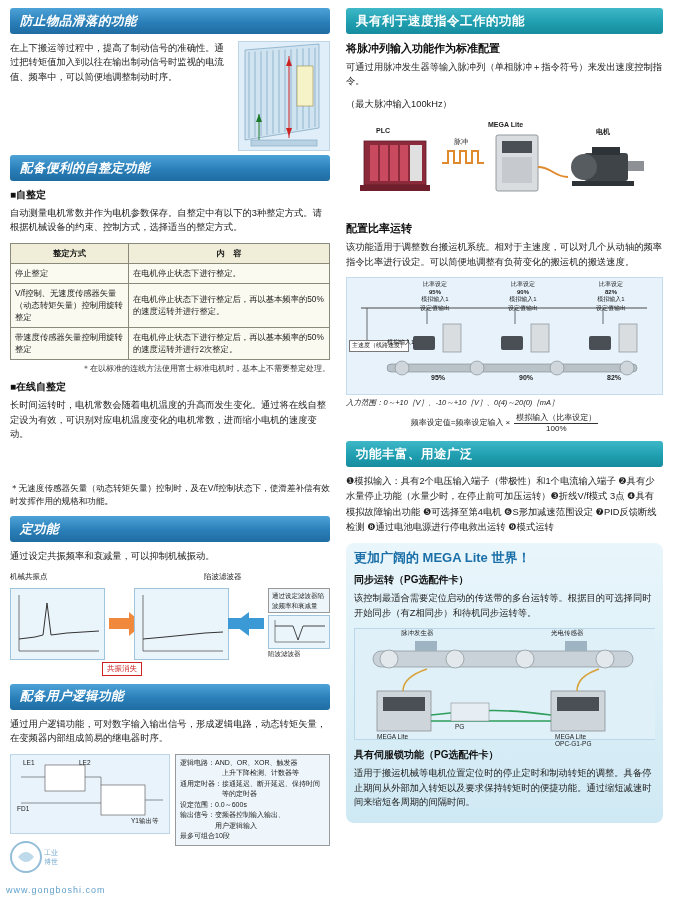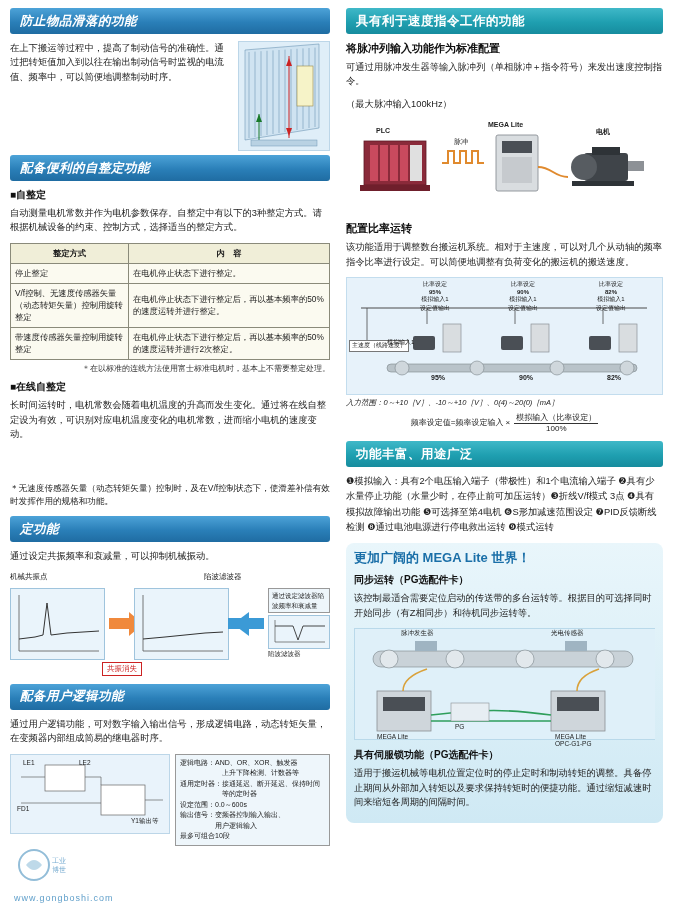--- a/index.html
+++ b/index.html
@@ -64,21 +64,21 @@
   .arrow-l:after{
     content:""; position:absolute; right:0; top:6px; width:36px; height:11px; background:#3b9ad6;
   }
   .arrow-l:before{
     content:""; position:absolute; left:0; top:0; width:0; height:0;
     border-top:12px solid transparent; border-bottom:12px solid transparent; border-right:16px solid #3b9ad6;
   }
 
   .redbox { border:1px solid #cc2222; color:#cc2222; font-size:7.5px; padding:1px 4px; display:inline-block; background:#fff;}
 
-  .wm { position:absolute; left:6px; bottom:8px; opacity:0.75;margin-left:8px;}
+  .wm { position:absolute; left:6px; bottom:16px; opacity:0.75;}
   .wm-text { font-size:9px; color:#2a7fb8; letter-spacing:1px;}
 
   .logic-box { border:1px solid #999; background:#eef6fb; font-size:7px; padding:3px 4px; line-height:1.5;}
 
   .mini { font-size:6.5px; }
 </style>
 </head>
 <body>
 
 <div class="page">

